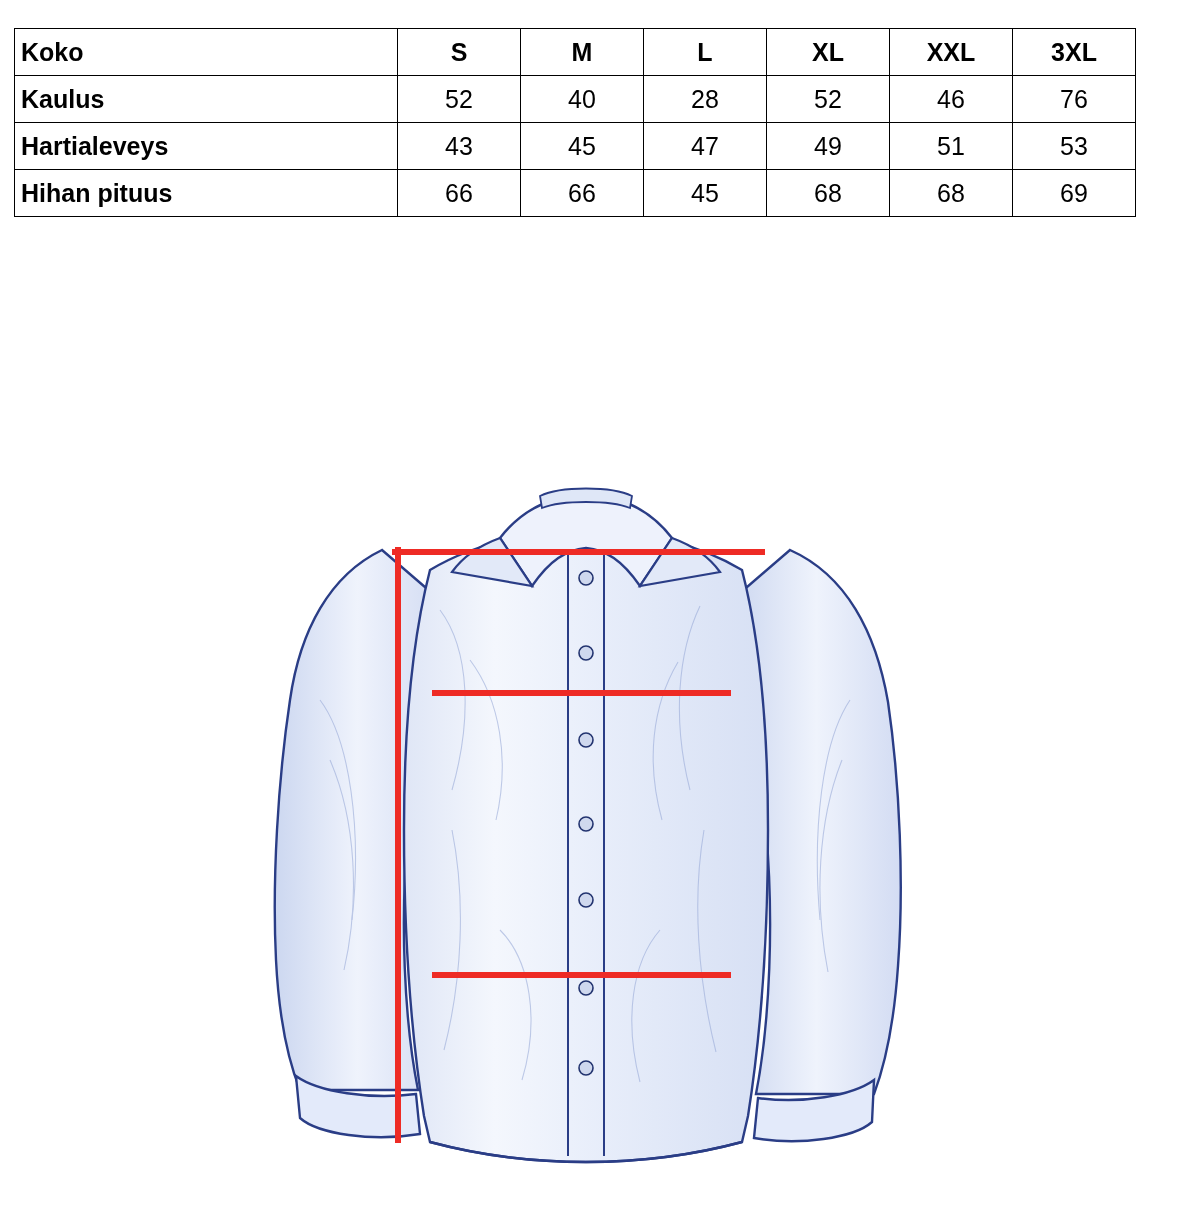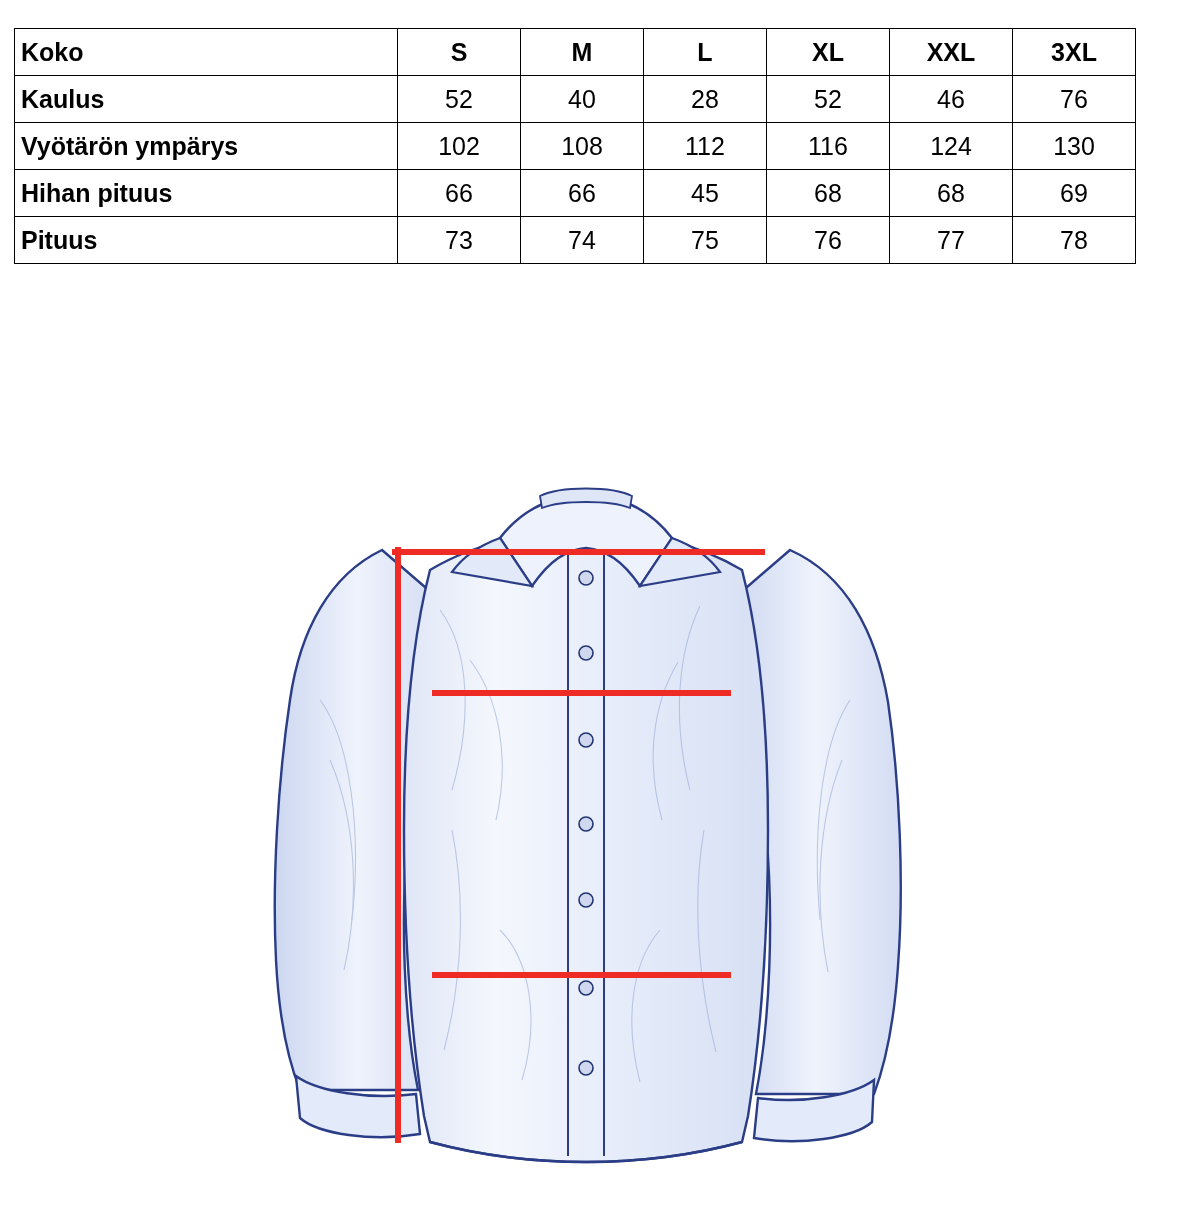--- a/index.html
+++ b/index.html
@@ -81,45 +81,36 @@
       <tr>
         <td class="label-cell">Kaulus</td>
         <td class="value-cell">52</td>
         <td class="value-cell">40</td>
         <td class="value-cell">28</td>
         <td class="value-cell">52</td>
         <td class="value-cell">46</td>
         <td class="value-cell">76</td>
       </tr>
       <tr>
-        <td class="label-cell">Vyötärön ympärys</td>
-        <td class="value-cell">102</td>
-        <td class="value-cell">108</td>
-        <td class="value-cell">112</td>
-        <td class="value-cell">116</td>
-        <td class="value-cell">124</td>
-        <td class="value-cell">130</td>
+        <td class="label-cell">Hartialeveys</td>
+        <td class="value-cell">43</td>
+        <td class="value-cell">45</td>
+        <td class="value-cell">47</td>
+        <td class="value-cell">49</td>
+        <td class="value-cell">51</td>
+        <td class="value-cell">53</td>
       </tr>
       <tr>
         <td class="label-cell">Hihan pituus</td>
         <td class="value-cell">66</td>
         <td class="value-cell">66</td>
         <td class="value-cell">45</td>
         <td class="value-cell">68</td>
         <td class="value-cell">68</td>
         <td class="value-cell">69</td>
-      </tr>
-      <tr>
-        <td class="label-cell">Pituus</td>
-        <td class="value-cell">73</td>
-        <td class="value-cell">74</td>
-        <td class="value-cell">75</td>
-        <td class="value-cell">76</td>
-        <td class="value-cell">77</td>
-        <td class="value-cell">78</td>
       </tr>
     </tbody>
   </table>
 </div>
 
 <div class="illustration">
   <svg width="1200" height="814" viewBox="0 0 1200 814" xmlns="http://www.w3.org/2000/svg">
     <defs>
       <linearGradient id="clothShade" x1="0" y1="0" x2="1" y2="0">
         <stop offset="0%" stop-color="#dfe6f6"></stop>

